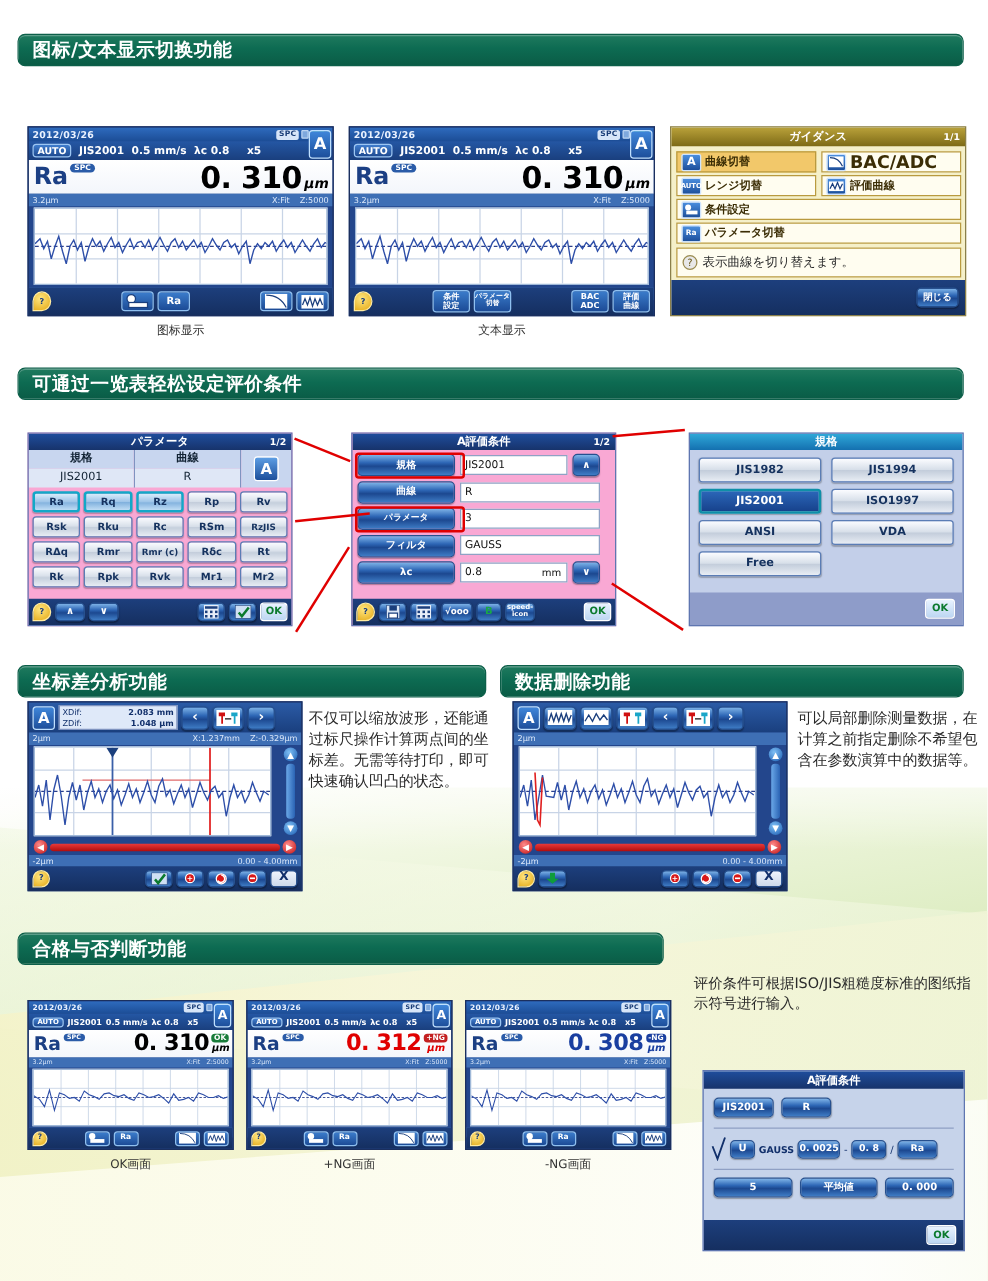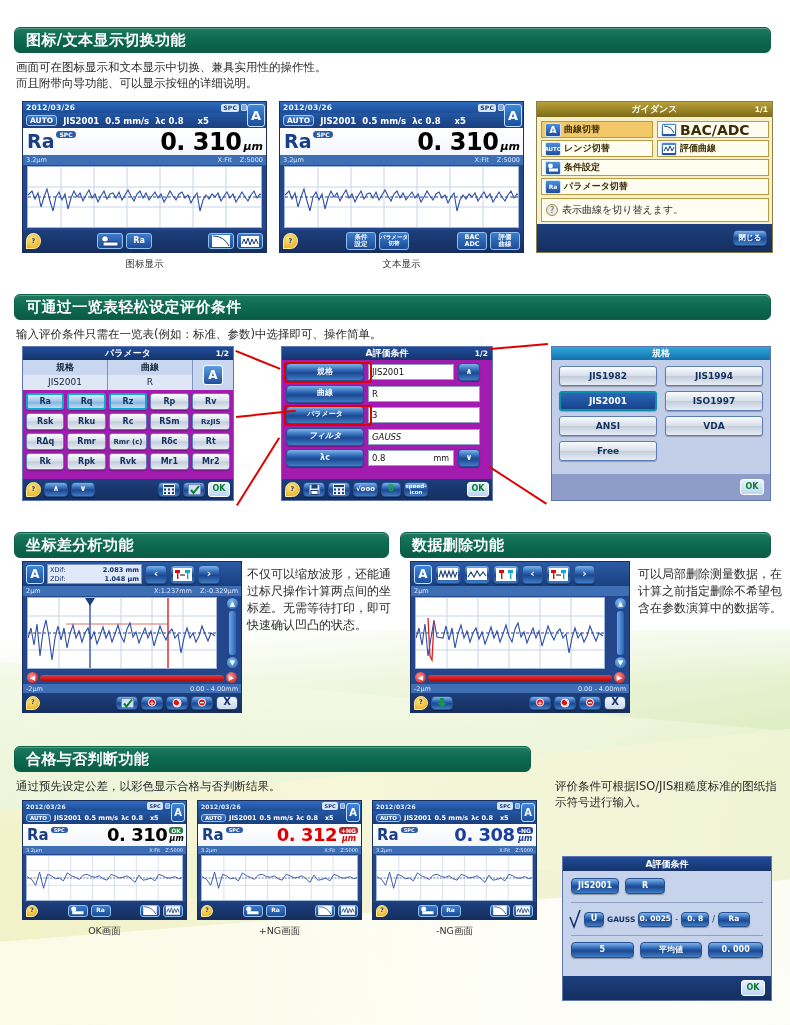--- a/index.html
+++ b/index.html
@@ -127,21 +127,21 @@
     background:linear-gradient(180deg,#3b7ccb 0%,#1c4b96 100%);
     color:#fff; font-size:6.5px; font-weight:bold; text-align:center;
     display:flex; align-items:center; justify-content:center; line-height:1.05;
     white-space:pre-line;
   }
   .tb.help { background:radial-gradient(circle at 40% 35%,#ffe680,#e3a712); border-color:#ffeba0; color:#1d3f7d; }
   .tb.ok { background:linear-gradient(180deg,#e9f3ff,#bcd6f2); color:#0b7a2e; border-color:#fff; }
   .spacer { flex:1; }
 
   
-  .ls { position:absolute; border:1px solid #5f76b0; background:#a21caf; overflow:hidden; }
+  .ls { position:absolute; border:1px solid #5f76b0; background:#f9a8d4; overflow:hidden; }
   .ls-title {
     height:13px; background:linear-gradient(180deg,#1f4d9c,#17336b);
     color:#fff; font-size:9px; font-weight:bold; display:flex;
     align-items:center; justify-content:center; position:relative;
   }
   .ls-title .pg { position:absolute; right:4px; font-size:7.5px; }
   .ls-title.cyan { background:linear-gradient(180deg,#2fa8d8,#1470b0); }
   .key {
     border:1px solid #5b7db5; border-radius:3px;
     background:linear-gradient(180deg,#fbfcff 0%,#d7dfe9 48%,#c3cddb 52%,#e8edf4 100%);
@@ -187,22 +187,20 @@
   <div class="bg-swoosh1"></div>
   <div class="bg-swoosh2"></div>
   <div class="bg-top-fade"></div>
 </div>
 
 <div class="page">
 
 <div class="sec-head" style="left:14px; top:27px; width:757px;text-align:center;">
   <span>图标/文本显示切换功能</span>
 </div>
-<div class="body-text" style="left:16px; top:60px; width:520px; white-space:pre-line;">画面可在图标显示和文本显示中切换、兼具实用性的操作性。
-而且附带向导功能、可以显示按钮的详细说明。</div>
 
 <div class="dev" id="dev1" style="left:22px; top:101px; width:245px; height:152px;">
   <div class="dev-status">
     <span>2012/03/26</span>
     <span class="right">
       <span class="chip-spc">SPC</span>
       <span class="sim"></span>
       <span class="batt"></span>
     </span>
   </div>
@@ -390,21 +388,20 @@
     <span style="font-size:10px;color:#2b2b2b;">表示曲線を切り替えます。</span>
   </div>
   <div style="position:absolute;left:0;right:0;bottom:0;height:28px;background:linear-gradient(180deg,#1d3f7d,#152f60);display:flex;align-items:center;justify-content:flex-end;padding-right:5px;">
     <div class="bkey" style="width:34px;height:16px;font-size:7.5px;">閉じる</div>
   </div>
 </div>
 
 <div class="sec-head" style="left:14px; top:294px; width:757px;">
   <span>可通过一览表轻松设定评价条件</span>
 </div>
-<div class="body-text" style="left:16px; top:327px; width:600px;">输入评价条件只需在一览表(例如：标准、参数)中选择即可、操作简单。</div>
 
 <div class="redline" style="left:236px; top:350px; width:48px; transform:rotate(22deg);"></div>
 <div class="redline" style="left:236px; top:505px; width:80px; transform:rotate(-58deg);"></div>
 <div class="redline" style="left:236px; top:416px; width:60px; transform:rotate(-6deg);"></div>
 <div class="redline" style="left:490px; top:348px; width:58px; transform:rotate(-5deg);"></div>
 <div class="redline" style="left:490px; top:466px; width:68px; transform:rotate(33deg);"></div>
 
 <div class="ls" style="left:22px; top:346px; width:212px; height:155px;">
   <div class="ls-title">
     <span>パラメータ</span>
@@ -486,21 +483,21 @@
       <div class="bkey" style="width:22px;height:18px;">∧</div>
     </div>
     <div style="display:flex;align-items:center;gap:4px;margin-bottom:3.5px;">
       <div class="bkey" style="width:78px;height:18px;">曲線</div>
       <div class="field" style="width:112px;height:16px;">R</div>
     </div>
     <div style="display:flex;align-items:center;gap:4px;margin-bottom:3.5px;">
       <div class="bkey" style="width:78px;height:18px;font-size:7px;">パラメータ</div>
       <div class="field" style="width:112px;height:16px;">3</div>
     </div>
-    <div style="display:flex;align-items:center;gap:4px;margin-bottom:3.5px;font-style:italic;">
+    <div style="display:flex;align-items:flex-start;gap:4px;margin-bottom:3.5px;">
       <div class="bkey" style="width:78px;height:18px;">フィルタ</div>
       <div class="field" style="width:112px;height:16px;">GAUSS</div>
     </div>
     <div style="display:flex;align-items:center;gap:4px;">
       <div class="bkey" style="width:78px;height:18px;">λc</div>
       <div class="field" style="width:86px;height:16px;position:relative;">
         <span>0.8</span>
         <span style="position:absolute;right:4px;font-size:8px;">mm</span>
       </div>
       <div class="bkey" style="width:22px;height:18px;">∨</div>
@@ -764,21 +761,20 @@
             <rect x="5" y="4" width="4" height="1.3" fill="#fff"></rect>
           </svg>
     </div>
     <div class="bkey" style="width:22px;height:14px;background:linear-gradient(180deg,#eef4fd,#ccd9ea);color:#12306b;font-size:10px;">X</div>
   </div>
 </div>
 
 <div class="sec-head" style="left:14px; top:746px; width:517px;">
   <span>合格与否判断功能</span>
 </div>
-<div class="body-text" style="left:16px; top:779px; width:520px;">通过预先设定公差，以彩色显示合格与否判断结果。</div>
 
 <div class="dev" style="left:22px; top:800px; width:165px; height:120px;">
   <div class="dev-status" style="height:10px;font-size:6px;">
     <span>2012/03/26</span>
     <span class="right">
           <span class="chip-spc" style="font-size:5px;">SPC</span>
           <span class="sim" style="width:5px;height:6px;"></span>
           <span class="batt" style="width:11px;height:6px;"></span>
         </span>
   </div>

